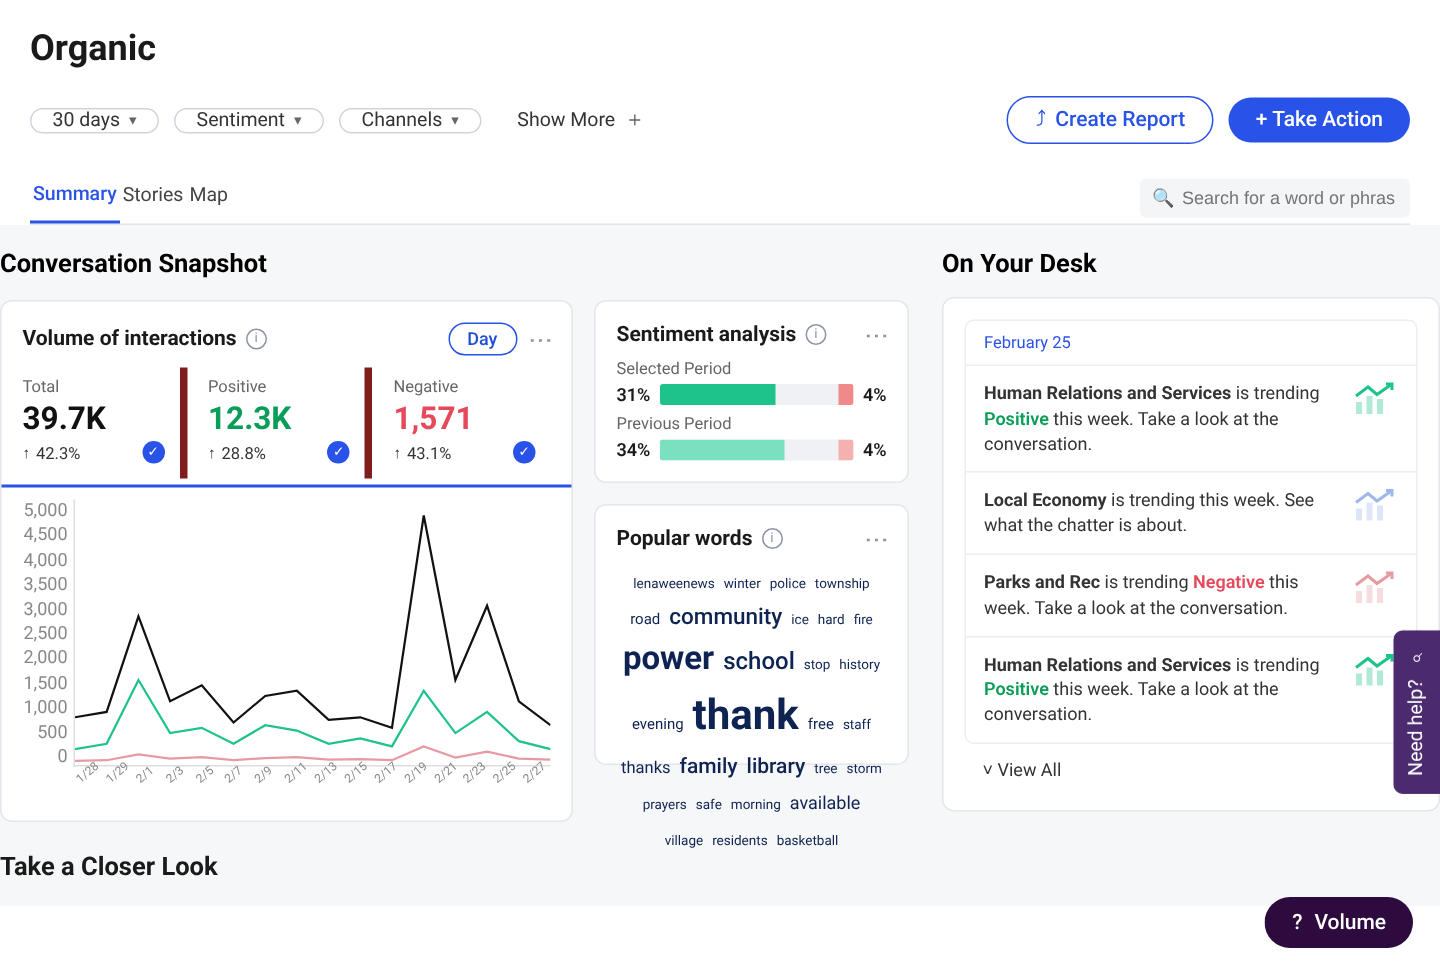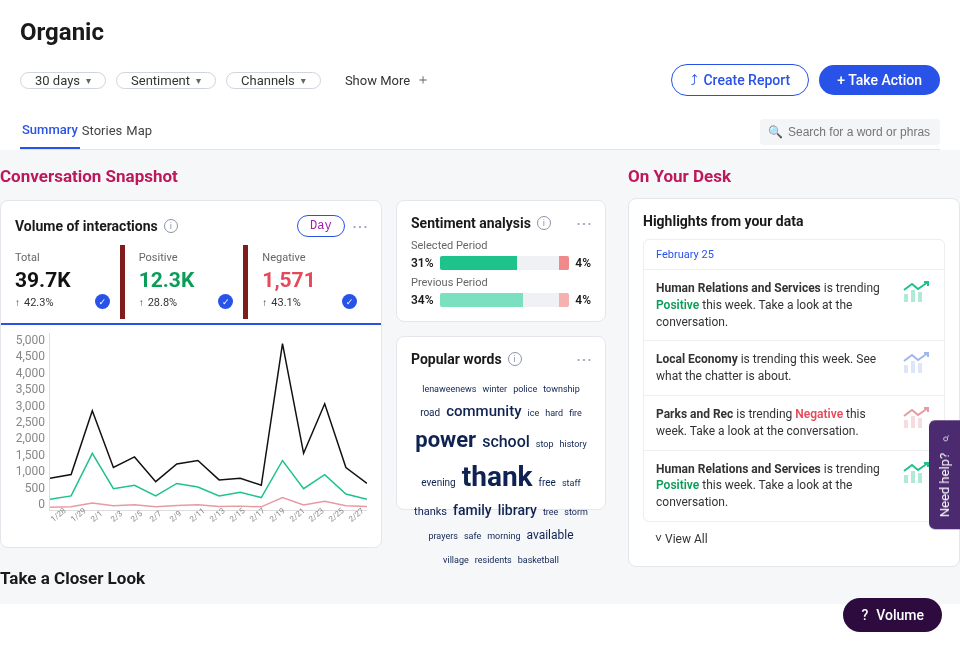--- a/index.html
+++ b/index.html
@@ -15,27 +15,27 @@
   .btn-primary { background: #2952e8; color: #fff; border-radius: 20px; padding: 7px 18px; font-size: 14px; font-weight: 500; border: none; display: inline-flex; align-items: center; gap: 4px; cursor: pointer; }
   .tabrow { display: flex; align-items: center; border-bottom: 1px solid #e4e4e4; }
   .tab { font-size: 13px; color: #444; padding: 8px 2px 10px 2px; cursor: pointer; }
   .tab.active { color: #2952e8; border-bottom: 2px solid #2952e8; font-weight: 500; }
   .search-wrap { margin-left: auto; position: relative; }
   .search { border: none; background: #f4f5f7; border-radius: 4px; padding: 6px 10px 6px 28px; font-size: 12px; width: 180px; color: #666; }
   .search-icon { position: absolute; left: 8px; top: 6px; color: #2952e8; font-size: 12px; }
   .main { display: flex; gap: 18px; background: #f6f7f9; padding: 16px 20px; margin: 0 -20px; }
   .left { width: 610px; display: flex; flex-direction: column; gap: 14px; }
   .right { flex: 1; display: flex; flex-direction: column; gap: 12px; }
-  .section-title { font-size: 17px; font-weight: 700; color: #be185d; }
+  .section-title { font-size: 17px; font-weight: 700; color: #000000; }
   .row2 { display: flex; gap: 14px; }
   .card { background: #fff; border: 1px solid #e4e6eb; border-radius: 8px; padding: 14px; }
   .card-hd { display: flex; align-items: center; justify-content: space-between; margin-bottom: 8px; }
   .card-ttl { font-size: 14px; font-weight: 700; display: flex; align-items: center; gap: 6px; }
   .info { display: inline-flex; width: 14px; height: 14px; border: 1.2px solid #8c94a6; border-radius: 50%; align-items: center; justify-content: center; font-size: 9px; color: #8c94a6; font-weight: 400; }
-  .day-chip { border: 1.5px solid #2952e8; color: #a21caf; border-radius: 14px; padding: 3px 12px; font-size: 12px; font-weight: 500; cursor: pointer; font-family: Liberation Mono, monospace; }
+  .day-chip { border: 1.5px solid #2952e8; color: #1d4ed8; border-radius: 14px; padding: 3px 12px; font-size: 12px; font-weight: 500; cursor: pointer; }
   .dots { color: #8c94a6; font-size: 16px; cursor: pointer; padding: 0 4px; }
   .dots.v { writing-mode: vertical-rl; line-height: 0.4; letter-spacing: -2px; }
   .metrics { display: flex; }
   .metric { flex: 1; padding: 6px 12px 10px 0; border-right: 5px solid #7f1d1d; position: relative; }
   .metric:last-child { border-right: none; }
   .metric + .metric { padding-left: 14px; }
   .m-lbl { font-size: 11px; color: #666; margin-bottom: 4px; }
   .m-val { font-size: 21px; font-weight: 700; color: #111; }
   .m-val.pos { color: #0a9d58; }
   .m-val.neg { color: #e44a5b; }
@@ -255,21 +255,20 @@
         </div>
       </div>
     </div>
 
     <div class="closer">Take a Closer Look</div>
   </div>
 
   <div class="right">
     <div class="section-title">On Your Desk</div>
     <div class="rt-card">
-      <div class="rt-ttl">Highlights from your data</div>
       <div class="hi-list" id="hilist">
         <div class="hi-date">February 25</div>
       <div class="hi-item">
             <div class="hi-text"><b>Human Relations and Services</b> is trending <span class="pos-t">Positive</span> this week. Take a look at the conversation.</div>
             <div class="hi-icon"><svg viewBox="0 0 30 24">
                 <rect x="2" y="14" width="4" height="8" fill="#1ec28b" opacity="0.35"></rect>
                 <rect x="9" y="10" width="4" height="12" fill="#1ec28b" opacity="0.35"></rect>
                 <rect x="16" y="12" width="4" height="10" fill="#1ec28b" opacity="0.35"></rect>
                 <polyline points="2,10 10,4 16,9 26,2" fill="none" stroke="#1ec28b" stroke-width="2"></polyline>
                 <polyline points="22,2 26,2 26,6" fill="none" stroke="#1ec28b" stroke-width="2"></polyline>

